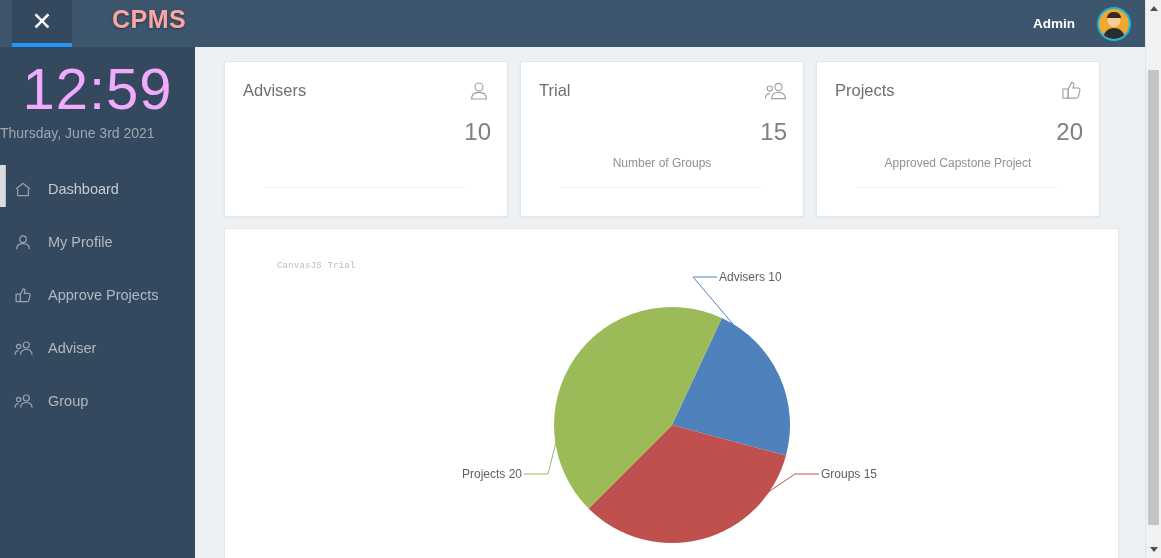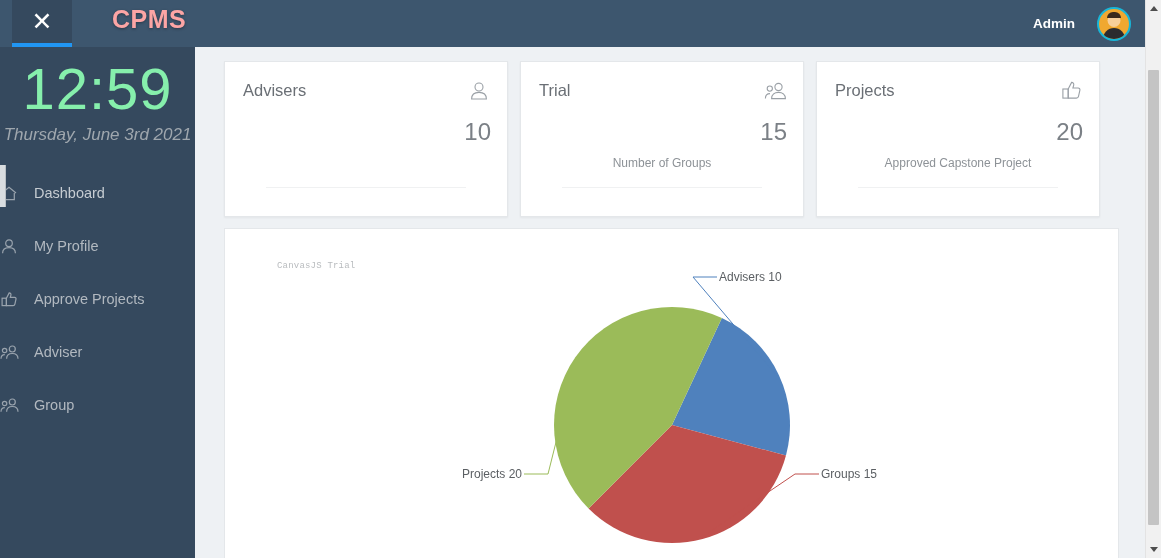--- a/index.html
+++ b/index.html
@@ -119,39 +119,39 @@
     width: 195px;
     height: 511px;
     background: #35495e;
     z-index: 20;
   }
   .clock {
     margin-top: 12px;
     text-align: center;
     font-size: 58px;
     font-weight: 300;
-    color: #86efac;
+    color: #f0abfc;
     letter-spacing: 1px;
     line-height: 1.05;
   }
   .clock-date {
     margin-top: 5px;
-    text-align: center;
-    font-size: 17px;
+    text-align: left;
+    font-size: 14px;
     color: #9fa7ae;
-    font-style: italic;
   }
   .nav {
     margin-top: 22px;
   }
   .nav-item {
     position: relative;
     height: 53px;
     display: flex;
     align-items: center;
+    padding-left: 14px;
     box-sizing: border-box;
     cursor: pointer;
     color: #b6bdc4;
   }
   .nav-item .nav-ico {
     width: 24px;
     height: 20px;
     display: flex;
     align-items: center;
     justify-content: flex-start;

